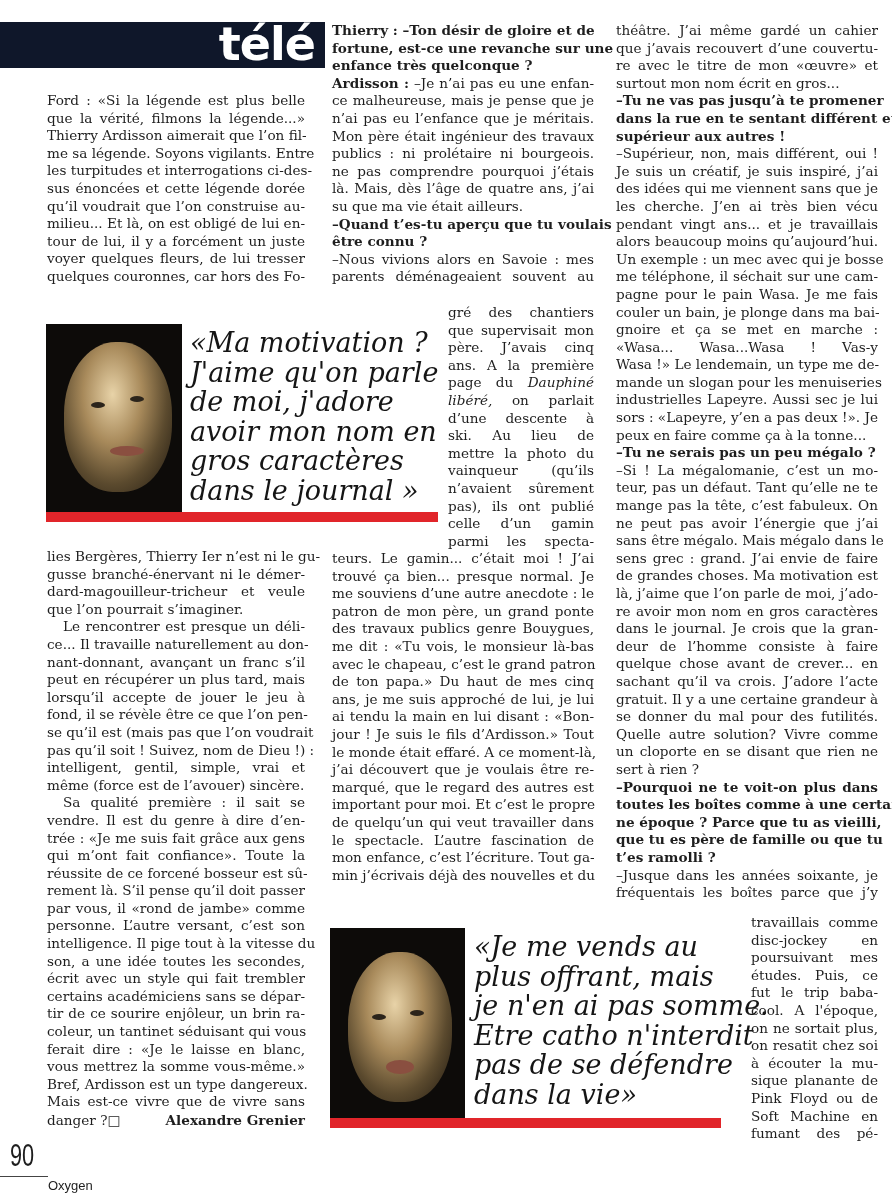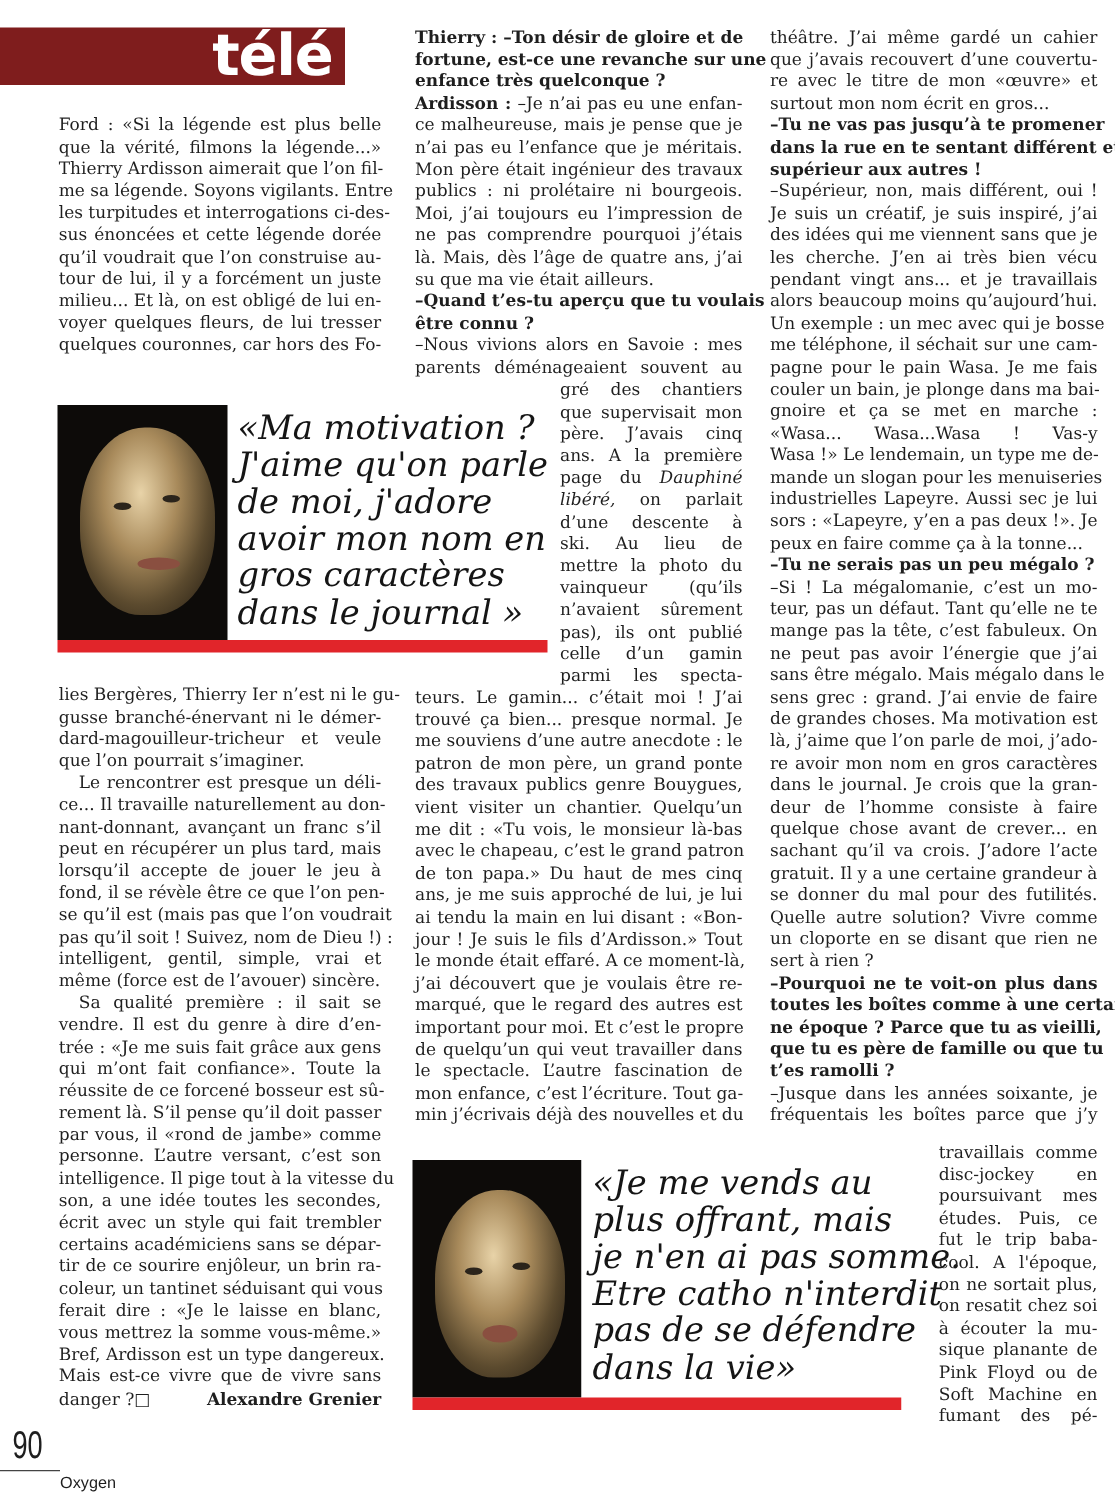--- a/index.html
+++ b/index.html
@@ -1,18 +1,18 @@
 <!DOCTYPE html>
 <html><head>
 <meta charset="utf-8">
 <style>
   html, body { margin:0; padding:0; background:#ffffff; }
   body { width:892px; height:1200px; position:relative; overflow:hidden;
          font-family:"DejaVu Serif", "Liberation Serif", serif; color:#1e1e1e; }
-  .header-bar { position:absolute; left:0; top:22px; width:276px; height:46px; background:#7f1d1d; }
+  .header-bar { position:absolute; left:0; top:22px; width:308px; height:46px; background:#0f172a;padding-left:17px; }
   .header-title { position:absolute; right:10px; top:-6px; font-family:"DejaVu Sans", "Liberation Sans", sans-serif;
                   font-weight:bold; font-size:46px; color:#ffffff; letter-spacing:-1px; line-height:56px; }
   .col { position:absolute; font-size:13.6px; line-height:17.6px; }
   .col .ln { display:block; white-space:nowrap; text-align:justify; text-align-last:justify; height:17.6px; overflow:visible; }
   .col .ln.last { text-align-last:left; }
   .col .ln.b { font-weight:bold; }
   .col .ln.ind { padding-left:16px; }
   .col .ln i { font-style:italic; }
   .photo { position:absolute; background:#0d0b09; overflow:hidden; }
   .face { position:absolute; border-radius:48% 48% 45% 45%;
@@ -36,22 +36,22 @@
 </div>
 
 <div class="col" id="c1top" style="left:47px; top:92px; width:258px;">
     <span class="ln">Ford : «Si la légende est plus belle</span>
     <span class="ln">que la vérité, filmons la légende...»</span>
     <span class="ln">Thierry Ardisson aimerait que l’on fil-</span>
     <span class="ln">me sa légende. Soyons vigilants. Entre</span>
     <span class="ln">les turpitudes et interrogations ci-des-</span>
     <span class="ln">sus énoncées et cette légende dorée</span>
     <span class="ln">qu’il voudrait que l’on construise au-</span>
+    <span class="ln">milieu... Et là, on est obligé de lui en-</span>
     <span class="ln">tour de lui, il y a forcément un juste</span>
-    <span class="ln">milieu... Et là, on est obligé de lui en-</span>
     <span class="ln">voyer quelques fleurs, de lui tresser</span>
     <span class="ln">quelques couronnes, car hors des Fo-</span>
   </div>
 <div class="col" id="c1bot" style="left:47px; top:548px; width:258px;">
     <span class="ln">lies Bergères, Thierry Ier n’est ni le gu-</span>
     <span class="ln">gusse branché-énervant ni le démer-</span>
     <span class="ln">dard-magouilleur-tricheur et veule</span>
     <span class="ln last">que l’on pourrait s’imaginer.</span>
     <span class="ln ind">Le rencontrer est presque un déli-</span>
     <span class="ln">ce... Il travaille naturellement au don-</span>
@@ -107,21 +107,20 @@
 
 <div class="col" id="c2top" style="left:332px; top:22px; width:262px;">
     <span class="ln b">Thierry : –Ton désir de gloire et de</span>
     <span class="ln b">fortune, est-ce une revanche sur une</span>
     <span class="ln b last">enfance très quelconque ?</span>
     <span class="ln"><b>Ardisson :</b> –Je n’ai pas eu une enfan-</span>
     <span class="ln">ce malheureuse, mais je pense que je</span>
     <span class="ln">n’ai pas eu l’enfance que je méritais.</span>
     <span class="ln">Mon père était ingénieur des travaux</span>
     <span class="ln">publics : ni prolétaire ni bourgeois.</span>
-    <span class="ln">Moi, j’ai toujours eu l’impression de</span>
     <span class="ln">ne pas comprendre pourquoi j’étais</span>
     <span class="ln">là. Mais, dès l’âge de quatre ans, j’ai</span>
     <span class="ln last">su que ma vie était ailleurs.</span>
     <span class="ln b">–Quand t’es-tu aperçu que tu voulais</span>
     <span class="ln b last">être connu ?</span>
     <span class="ln">–Nous vivions alors en Savoie : mes</span>
     <span class="ln">parents déménageaient souvent au</span>
   </div>
 <div class="col" id="c2nar" style="left:448px; top:304px; width:146px;">
     <span class="ln">gré des chantiers</span>
@@ -138,21 +137,20 @@
     <span class="ln">pas), ils ont publié</span>
     <span class="ln">celle d’un gamin</span>
     <span class="ln">parmi les specta-</span>
   </div>
 <div class="col" id="c2bot" style="left:332px; top:550px; width:262px;">
     <span class="ln">teurs. Le gamin... c’était moi ! J’ai</span>
     <span class="ln">trouvé ça bien... presque normal. Je</span>
     <span class="ln">me souviens d’une autre anecdote : le</span>
     <span class="ln">patron de mon père, un grand ponte</span>
     <span class="ln">des travaux publics genre Bouygues,</span>
-    <span class="ln">vient visiter un chantier. Quelqu’un</span>
     <span class="ln">me dit : «Tu vois, le monsieur là-bas</span>
     <span class="ln">avec le chapeau, c’est le grand patron</span>
     <span class="ln">de ton papa.» Du haut de mes cinq</span>
     <span class="ln">ans, je me suis approché de lui, je lui</span>
     <span class="ln">ai tendu la main en lui disant : «Bon-</span>
     <span class="ln">jour ! Je suis le fils d’Ardisson.» Tout</span>
     <span class="ln">le monde était effaré. A ce moment-là,</span>
     <span class="ln">j’ai découvert que je voulais être re-</span>
     <span class="ln">marqué, que le regard des autres est</span>
     <span class="ln">important pour moi. Et c’est le propre</span>

